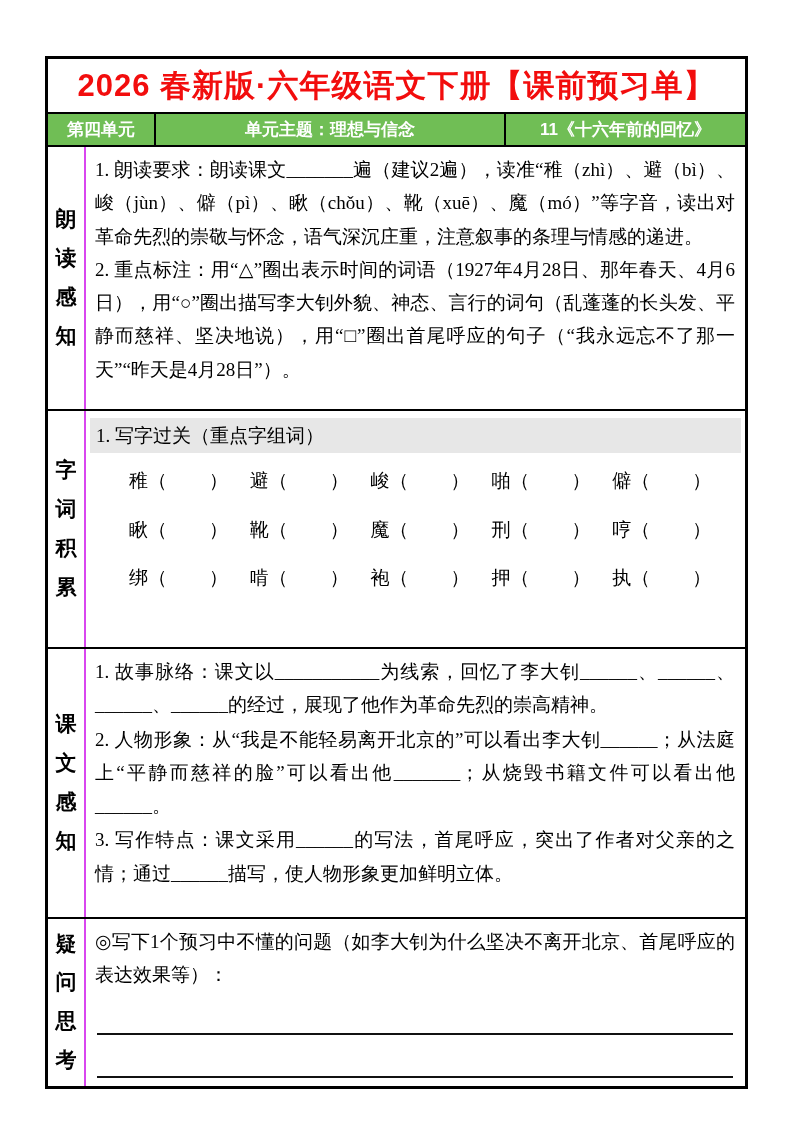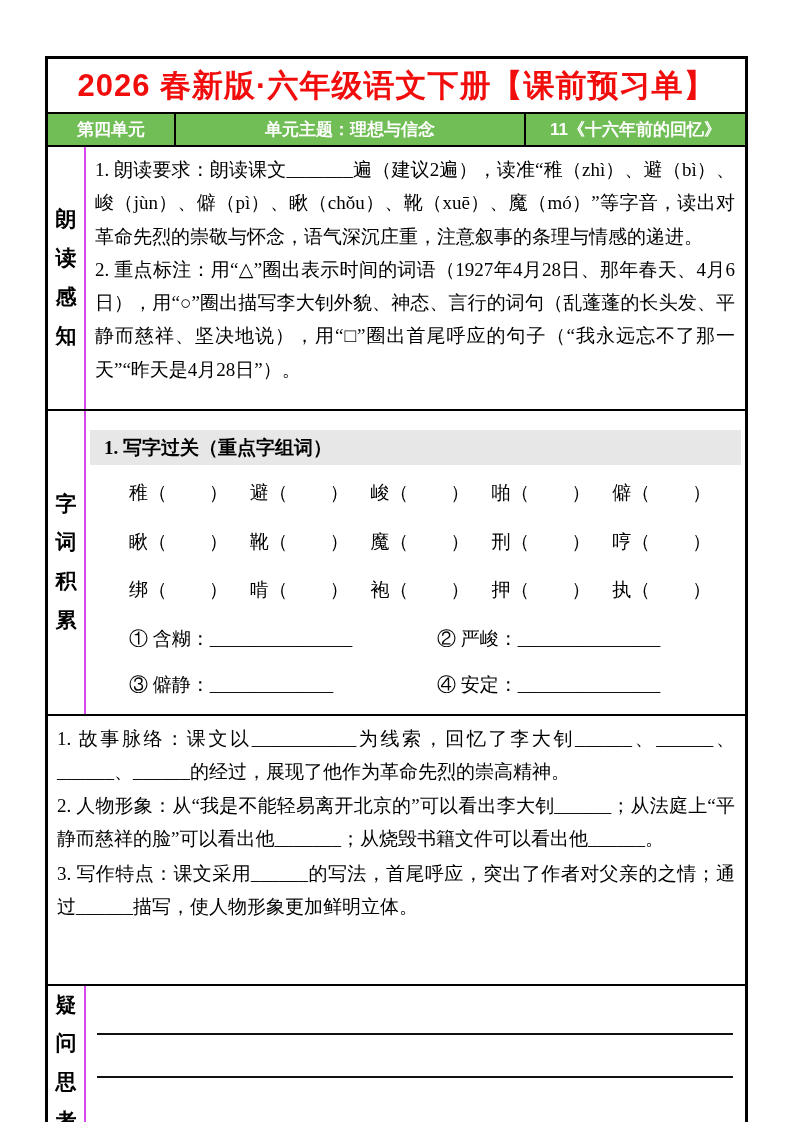--- a/index.html
+++ b/index.html
@@ -35,21 +35,21 @@
   
   .unit-bar{
     display:flex;height:33px;
     background:var(--green);
     color:#fff;
     font-family:"Liberation Sans","DejaVu Sans",sans-serif;
     font-weight:700;font-size:17px;
     border-bottom:2px solid #000;
   }
   .unit-bar .cell{display:flex;align-items:center;justify-content:center;}
-  .unit-bar .c1{width:126px;}
+  .unit-bar .c1{width:106px;}
   .unit-bar .c2{width:352px;border-left:2px solid #000;border-right:2px solid #000;}
   .unit-bar .c3{flex:1;border-radius:9px;}
   
   .row{display:flex;border-bottom:2px solid #000;}
   .row:last-child{border-bottom:none;}
   .lbl{
     width:38px;flex:0 0 38px;
     border-right:2px solid #d946ef;
     display:flex;align-items:center;justify-content:center;
     font-family:"Liberation Sans","DejaVu Sans",sans-serif;
@@ -66,23 +66,22 @@
     text-align:justify;
   }
   .content p{margin:0;}
   .r1 .content{min-height:262px;}
   .r2 .content{min-height:236px;}
   .r3 .content{min-height:268px;}
   .r4 .content{min-height:130px;}
   
   .hl{
     background:var(--hl);
-    margin:13px -6px 3px -5px;
-    padding:1px 14px;
-    font-weight:bold;
+    margin:1px -6px 3px -5px;
+    padding:1px 6px;
   }
   
   .wz-grid{
     display:grid;
     grid-template-columns:repeat(5,1fr);
     padding:8px 2px 10px 34px;
     row-gap:15px;
   }
   .wz-cell{white-space:nowrap;}
   .wz-cell .gap{display:inline-block;width:42px;}
@@ -142,40 +141,38 @@
           <div class="wz-cell"><span>靴（</span><span class="gap"></span><span>）</span></div>
           <div class="wz-cell"><span>魔（</span><span class="gap"></span><span>）</span></div>
           <div class="wz-cell"><span>刑（</span><span class="gap"></span><span>）</span></div>
           <div class="wz-cell"><span>哼（</span><span class="gap"></span><span>）</span></div>
           <div class="wz-cell"><span>绑（</span><span class="gap"></span><span>）</span></div>
           <div class="wz-cell"><span>啃（</span><span class="gap"></span><span>）</span></div>
           <div class="wz-cell"><span>袍（</span><span class="gap"></span><span>）</span></div>
           <div class="wz-cell"><span>押（</span><span class="gap"></span><span>）</span></div>
           <div class="wz-cell"><span>执（</span><span class="gap"></span><span>）</span></div>
         </div>
-      <div class="word-grid">
-        <div>① 含糊：_______________</div>
-        <div>② 严峻：_______________</div>
-        <div>③ 僻静：_____________</div>
-        <div>④ 安定：_______________</div>
-      </div>
     </div>
   </div>
 
   <div class="row r3">
+    <div class="lbl">
+      <span>课文感知</span>
+    </div>
     <div class="content">
       <p>1. 故事脉络：课文以___________为线索，回忆了李大钊______、______、______、______的经过，展现了他作为革命先烈的崇高精神。</p>
       <p>2. 人物形象：从“我是不能轻易离开北京的”可以看出李大钊______；从法庭上“平静而慈祥的脸”可以看出他_______；从烧毁书籍文件可以看出他______。</p>
       <p>3. 写作特点：课文采用______的写法，首尾呼应，突出了作者对父亲的之情；通过______描写，使人物形象更加鲜明立体。</p>
     </div>
   </div>
 
   <div class="row r4">
     <div class="lbl">
       <span>疑问思考</span>
     </div>
     <div class="content">
+      <p>◎写下1个预习中不懂的问题（如李大钊为什么坚决不离开北京、首尾呼应的表达效果等）：</p>
       <div class="ans-line"></div>
       <div class="ans-line"></div>
     </div>
   </div>
 
 </div>
 
 </body></html>

